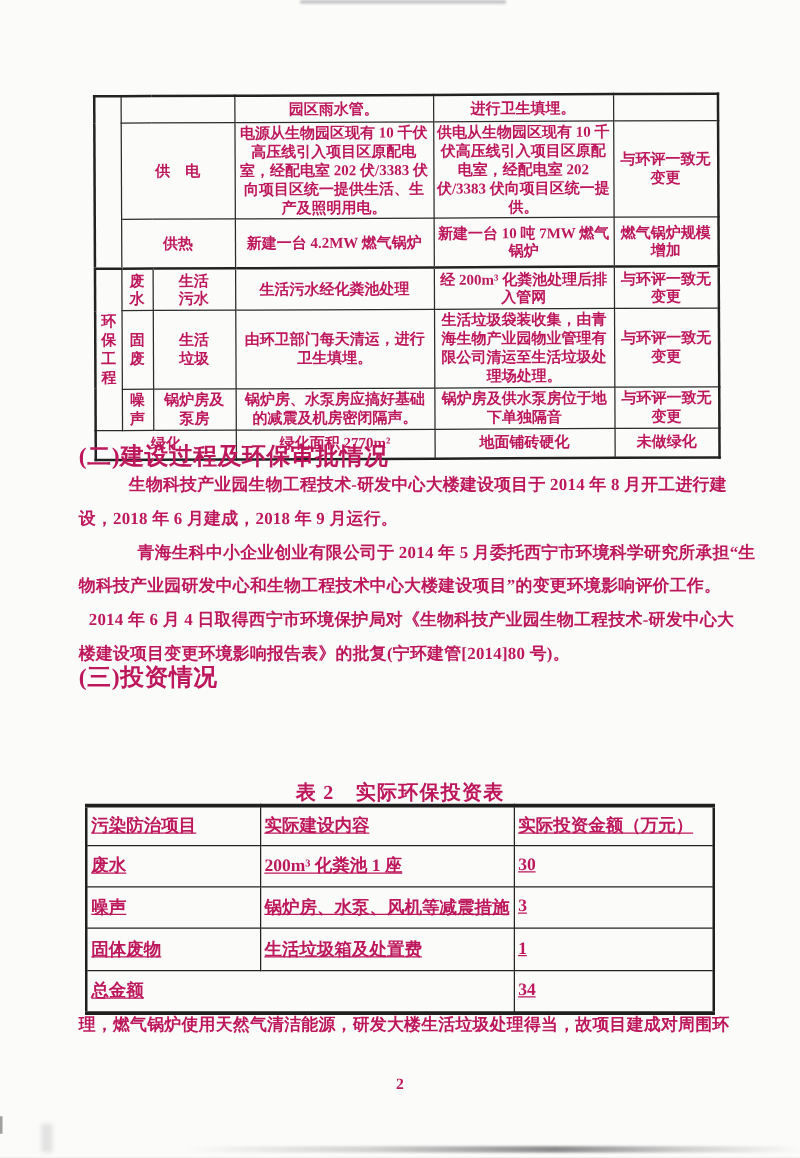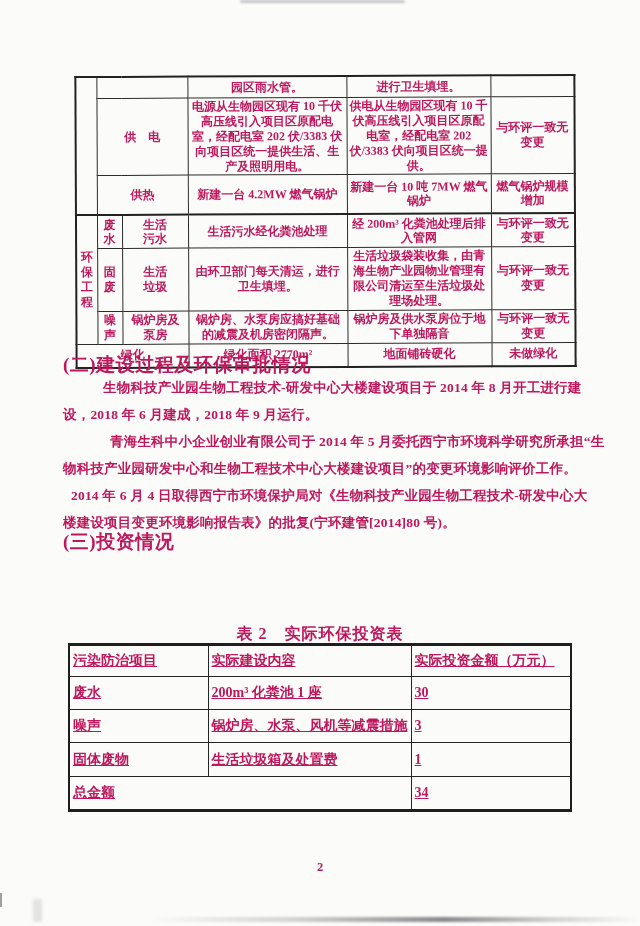--- a/index.html
+++ b/index.html
@@ -163,20 +163,21 @@
       <td>1</td>
     </tr>
     <tr class="dt">
       <td colspan="2">总金额</td>
       <td>34</td>
     </tr>
   </tbody>
     </table>
 
   <div class="tblock" style="top:806px">
+    <div class="ln">理，燃气锅炉使用天然气清洁能源，研发大楼生活垃圾处理得当，故项目建成对周围环</div>
   </div>
 
   <div class="pagenum">2</div>
 
   <div class="edge-mark"></div>
   <div class="ghost"></div>
   <div class="streak"></div>
 
 </div>
 

